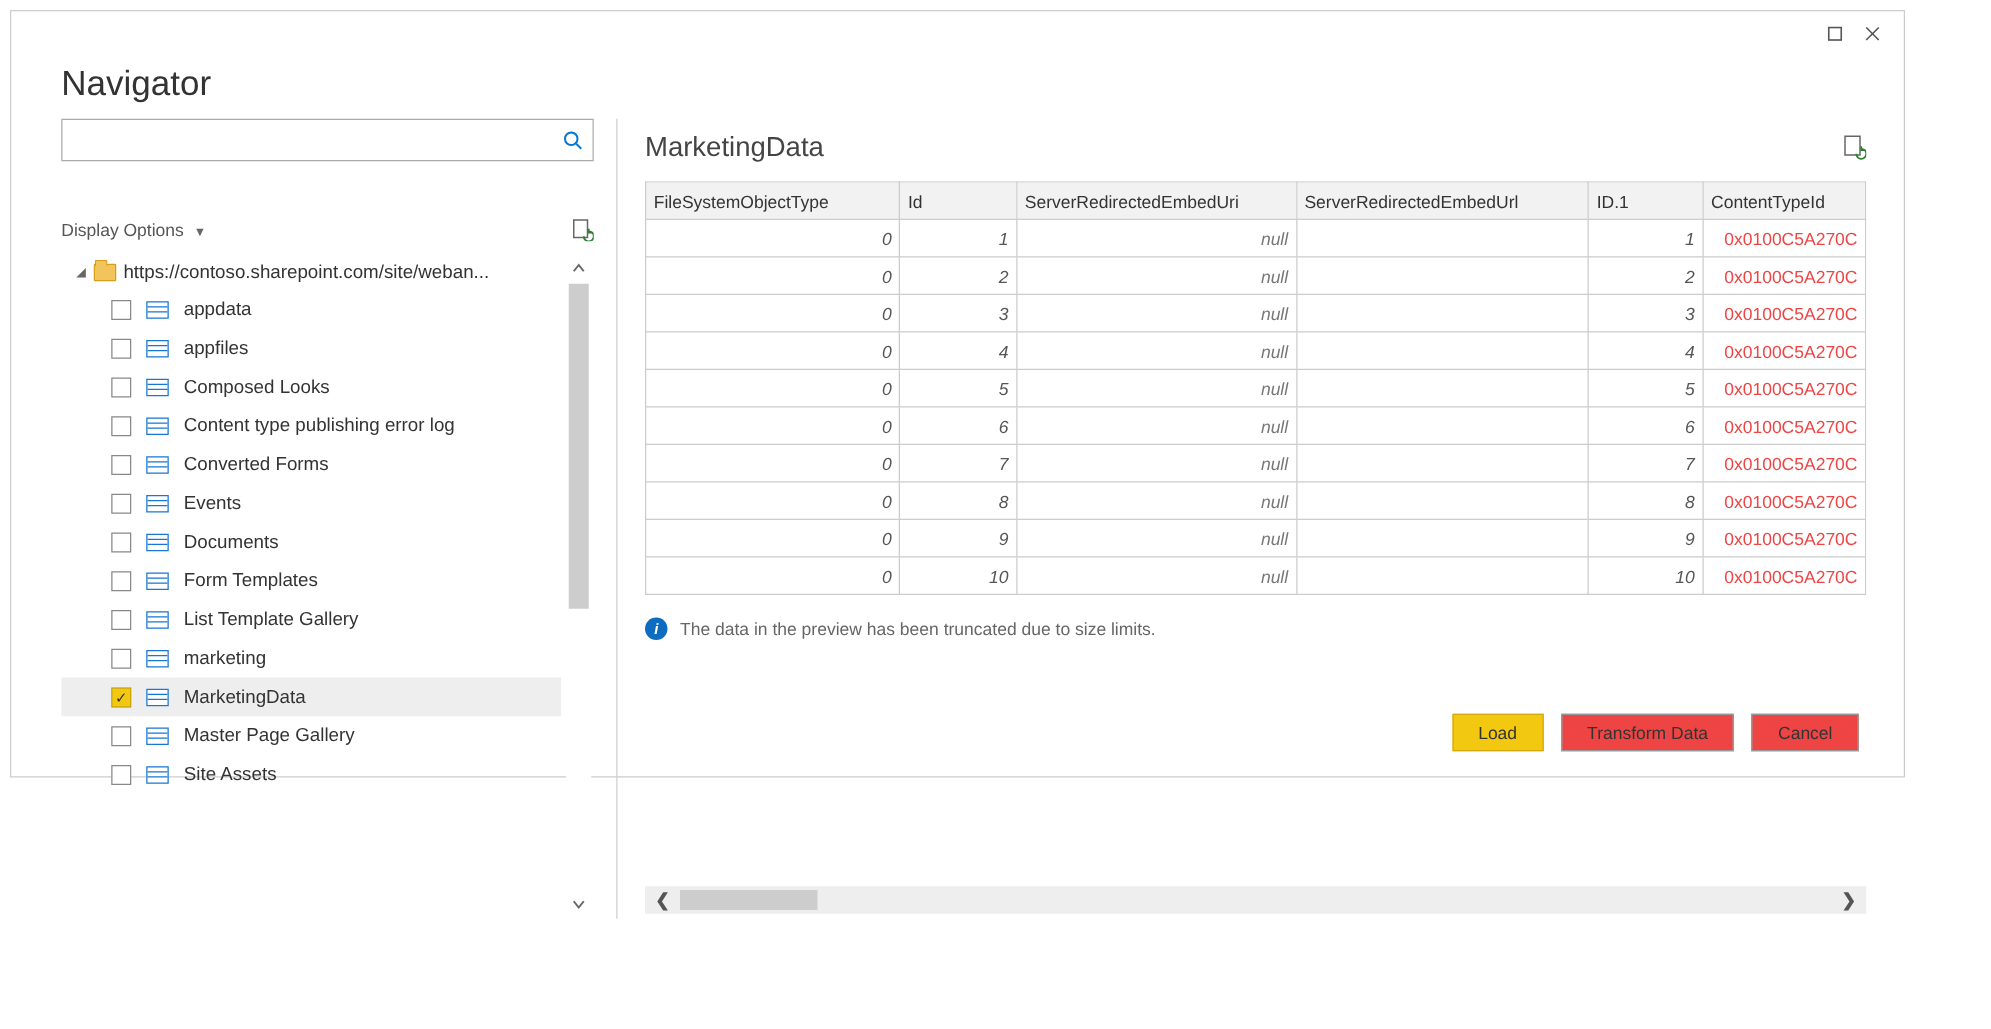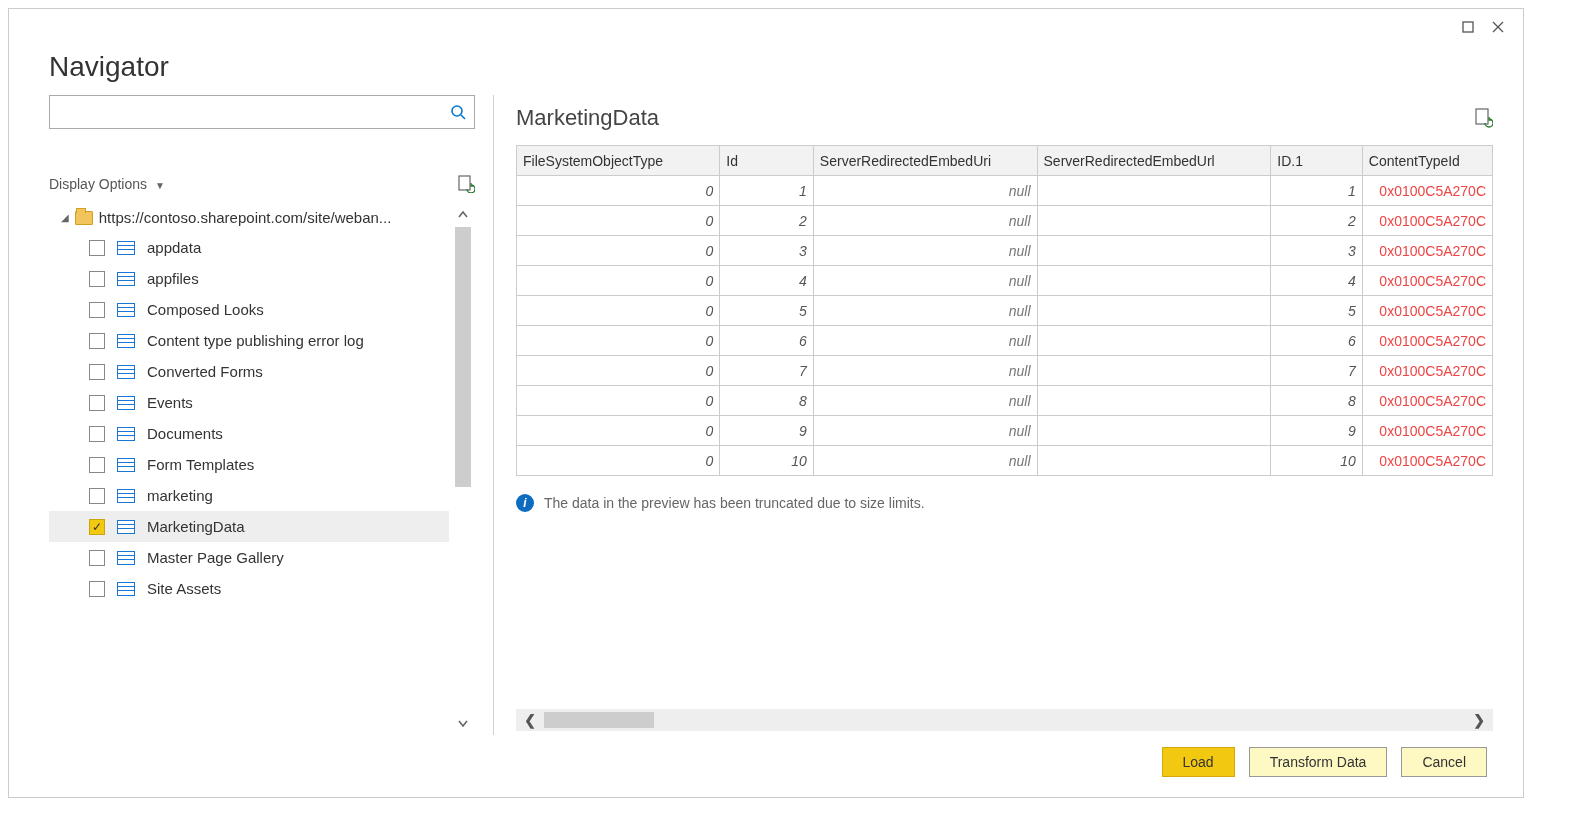--- a/index.html
+++ b/index.html
@@ -8,21 +8,21 @@
   font-size: 14px;
   color: #333;
   background: #fff;
   width: 1593px;
   height: 823px;
   position: relative;
 }
 .window {
   border: 1px solid #ccc;
   width: 1516px;
-  height: 790px;
+  height: 614px;
   margin: 8px;
   position: relative;
   background: #fff;
 }
 .title-bar {
   height: 38px;
   display: flex;
   justify-content: flex-end;
   align-items: flex-start;
   padding: 6px 10px 0 0;
@@ -166,21 +166,21 @@
   display:flex; align-items:center;
   background:#eee; height:22px; position:relative; margin-bottom:4px;
 }
 .hscroll .harrow { width:28px;text-align:center;color:#555;cursor:pointer;font-weight:bold;}
 .hscroll .htrack { flex:1; position:relative; height:100%;}
 .hscroll .hthumb { position:absolute; left:0; top:3px; height:16px; width:110px; background:#cdcdcd;}
 .footer {
   position:absolute; bottom:20px; right:36px; display:flex; gap:14px;
 }
 .btn {
-  border:1px solid #999; background:#fef9c3; padding:6px 20px; font-size:14px; cursor:pointer;
+  border:1px solid #999; background:#ef4444; padding:6px 20px; font-size:14px; cursor:pointer;
   color:#333;
 }
 .btn.primary { background:#f2c811; border-color:#d4a80c; }
 svg { display:block; }
 </style>
 </head>
 <body>
 
 <div class="window">
   <div class="title-bar">
@@ -268,20 +268,25 @@
                 </div>
                 <div class="tree-item">
                   <span class="checkbox"></span>
                   <span class="table-icon"></span>
                   <span>Documents</span>
                 </div>
                 <div class="tree-item">
                   <span class="checkbox"></span>
                   <span class="table-icon"></span>
                   <span>Form Templates</span>
+                </div>
+                <div class="tree-item">
+                  <span class="checkbox"></span>
+                  <span class="table-icon"></span>
+                  <span>List Template Gallery</span>
                 </div>
                 <div class="tree-item">
                   <span class="checkbox"></span>
                   <span class="table-icon"></span>
                   <span>marketing</span>
                 </div>
                 <div class="tree-item selected">
                   <span class="checkbox checked">✓</span>
                   <span class="table-icon"></span>
                   <span>MarketingData</span>

